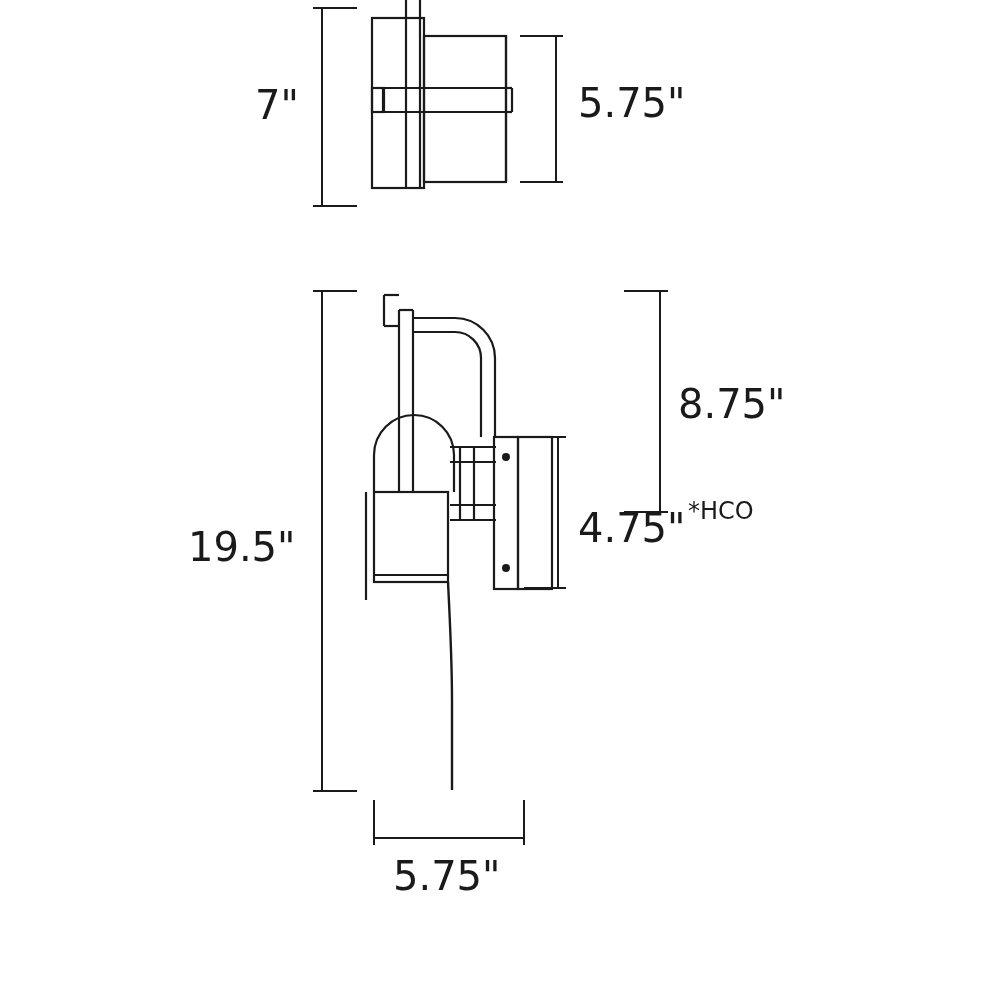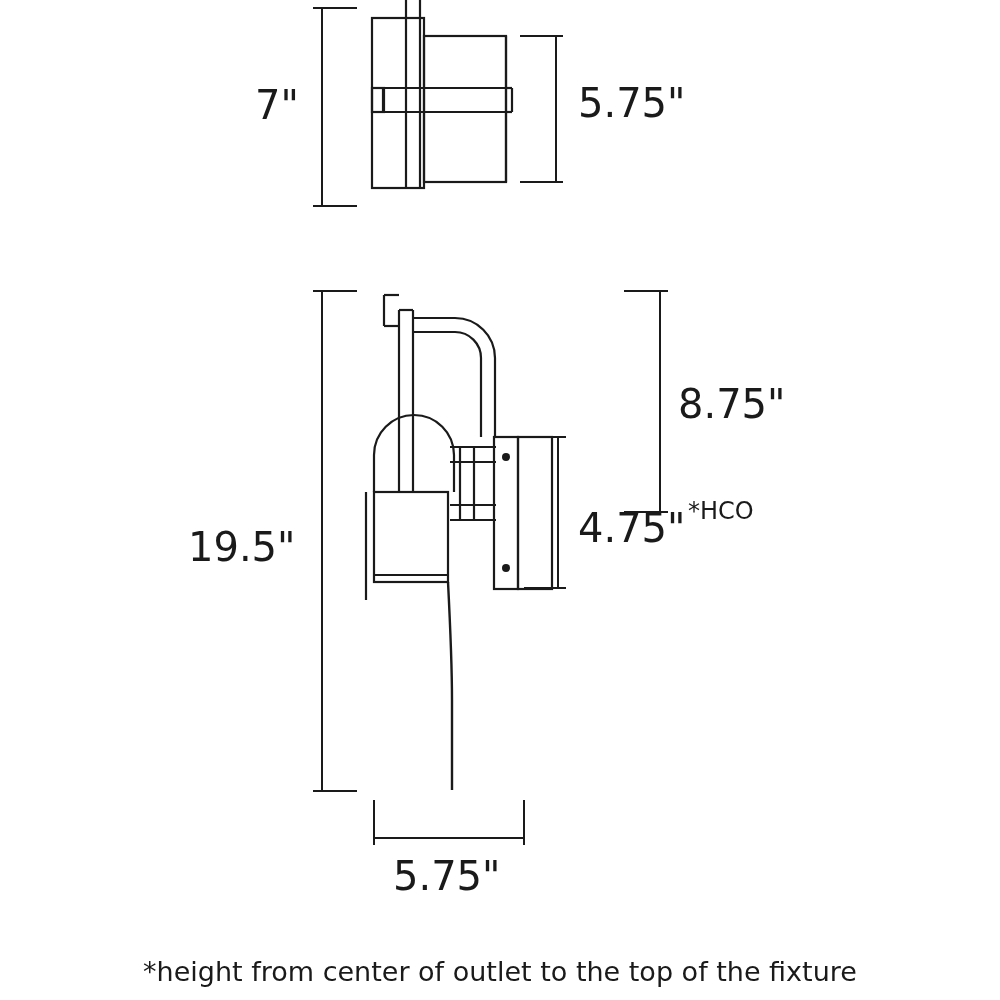--- a/index.html
+++ b/index.html
@@ -143,15 +143,14 @@
   </svg>
 
   <div class="dim-label dim-7">7"</div>
   <div class="dim-label dim-575-top">5.75"</div>
   <div class="dim-label dim-875">8.75"</div>
   <div class="dim-label dim-hco">*HCO</div>
   <div class="dim-label dim-475">4.75"</div>
   <div class="dim-label dim-195">19.5"</div>
   <div class="dim-label dim-575-bottom">5.75"</div>
 
-  <div class="footnote">*height from center of outlet to the top of the fixture</div>
 
 </div>
 
 </body></html>

